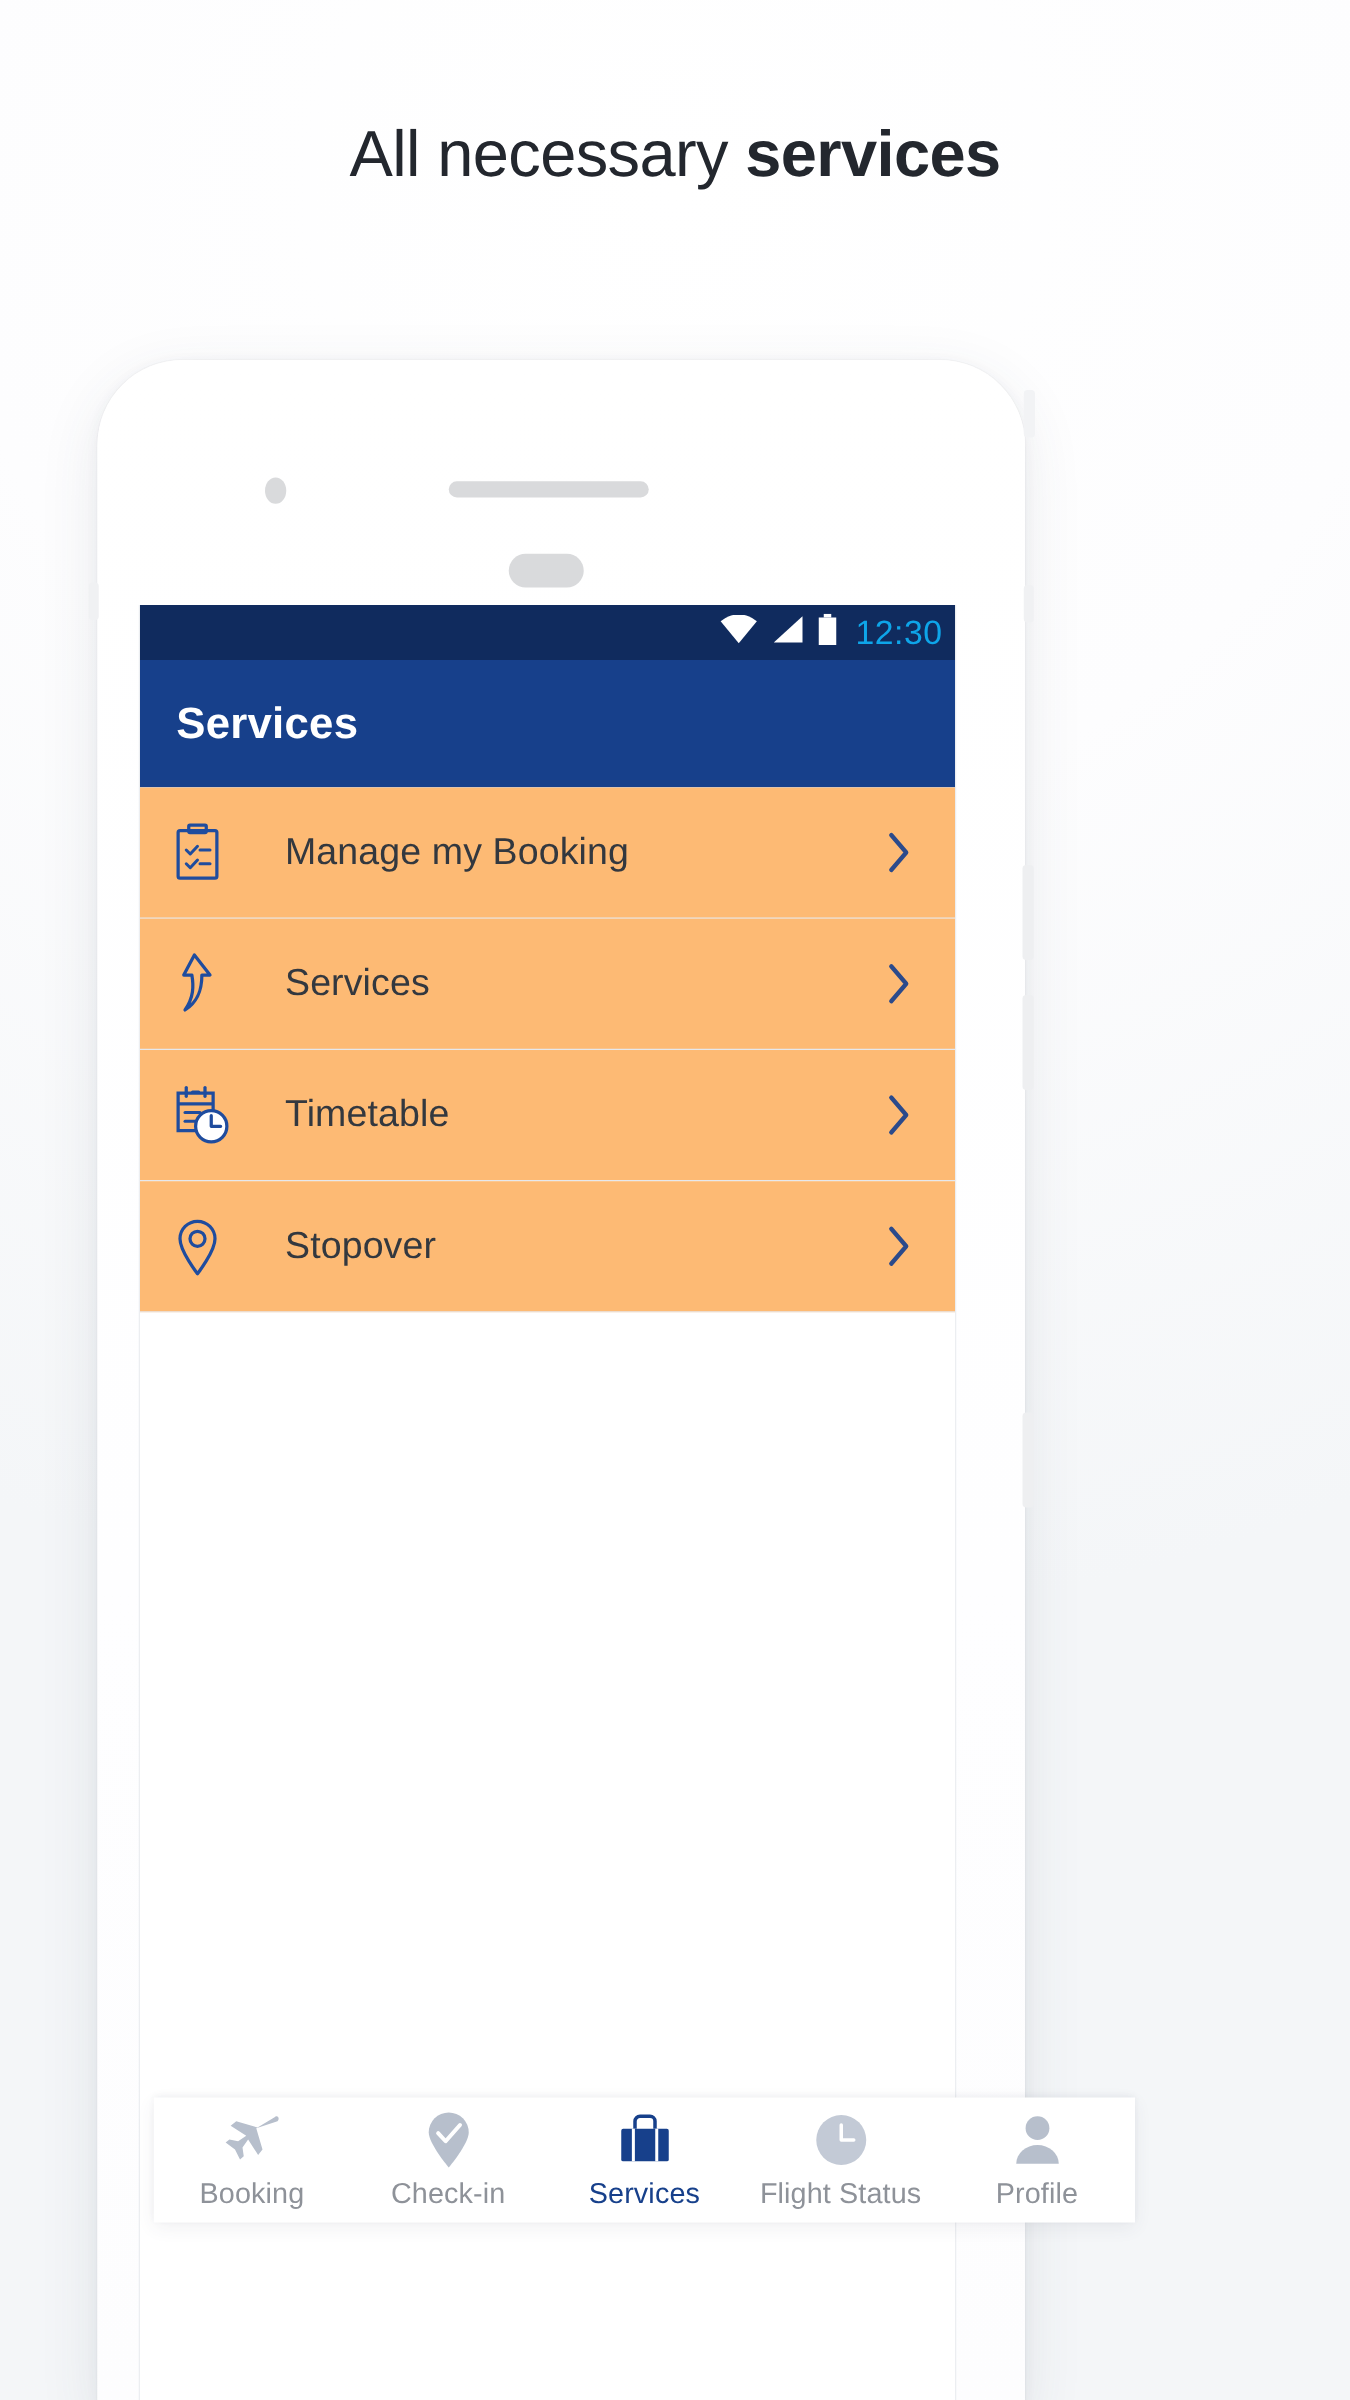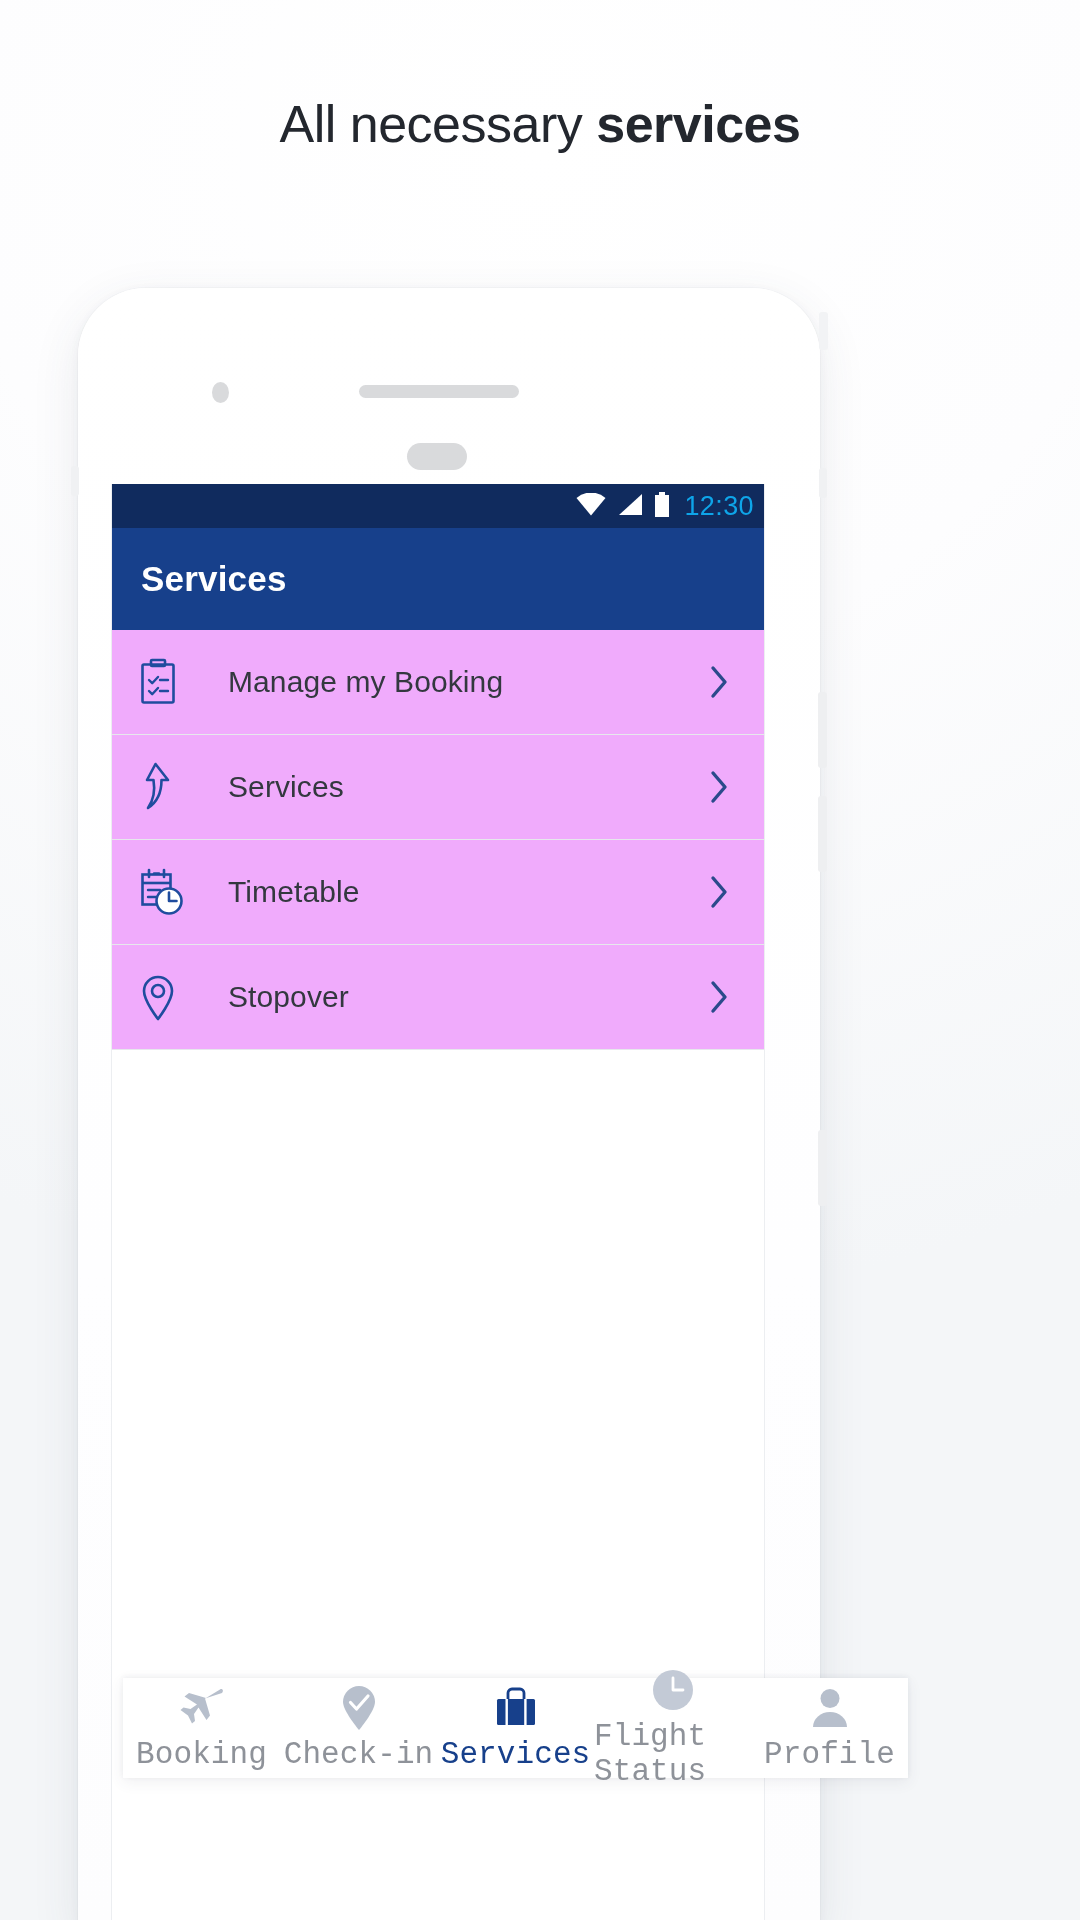--- a/index.html
+++ b/index.html
@@ -152,21 +152,21 @@
   }
 
   
   .list { background: #ffffff; }
   .list-row {
     height: 105px;
     display: flex;
     align-items: center;
     padding: 0 28px 0 26px;
     border-bottom: 1px solid #e6e8ec;
-    background: #f0abfc;
+    background: #fdba74;
   }
   .row-icon {
     width: 66px;
     flex: 0 0 66px;
     display: flex;
     align-items: center;
     justify-content: flex-start;
   }
   .row-label {
     flex: 1 1 auto;
@@ -200,24 +200,23 @@
     flex: 1 1 0;
     height: 100%;
     display: flex;
     flex-direction: column;
     align-items: center;
     justify-content: center;
     gap: 6px;
   }
   .nav-ico { height: 46px; display: flex; align-items: center; justify-content: center; }
   .nav-label {
-    font-size: 31px;
+    font-size: 23px;
     color: #8e9299;
     letter-spacing: 0.1px;
-    font-family: Liberation Mono, monospace;
   }
   .nav-item.active .nav-label { color: #17408b; }
 
   
   .list-filler { flex: 1 1 auto; background: #ffffff; }
   .screen-col { display: flex; flex-direction: column; height: 100%; }
 </style>
 </head>
 <body>
 

